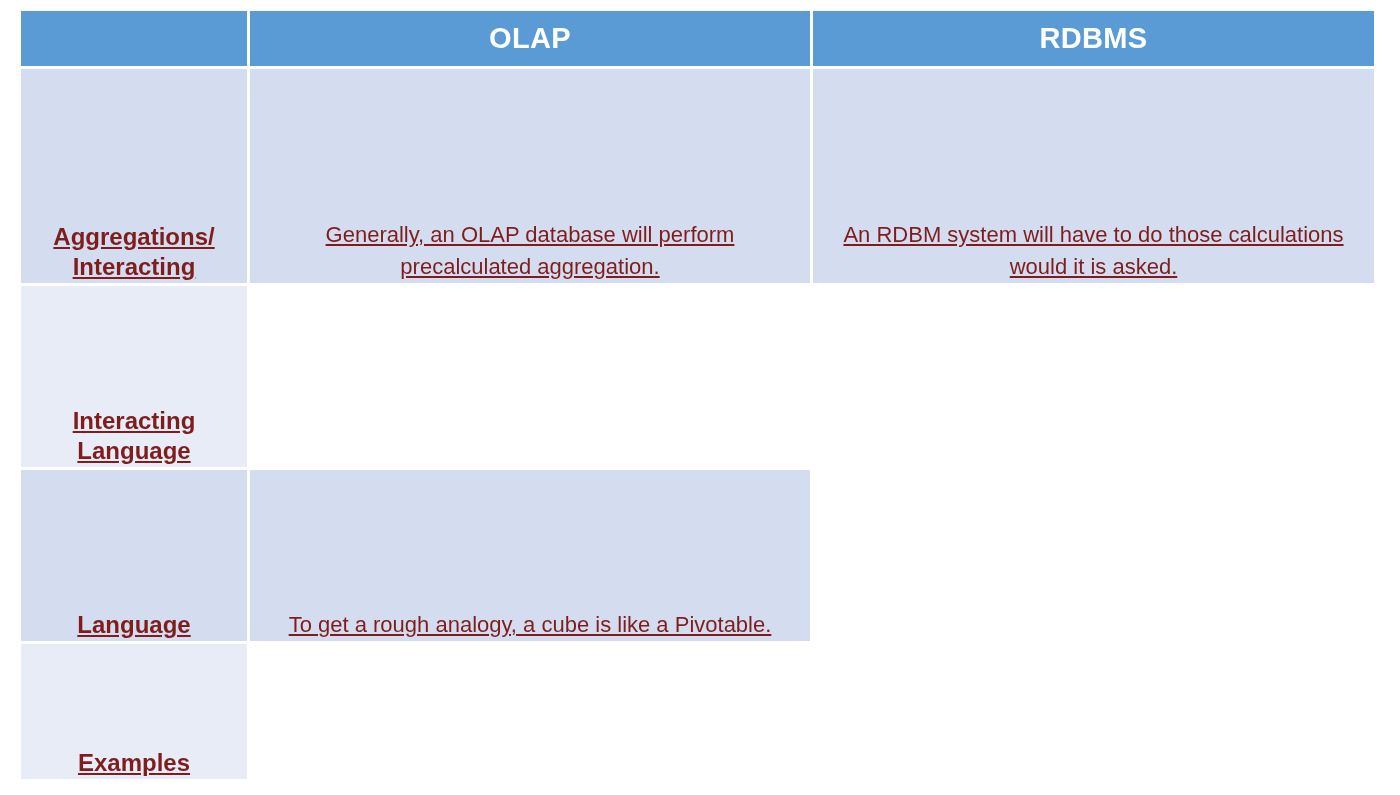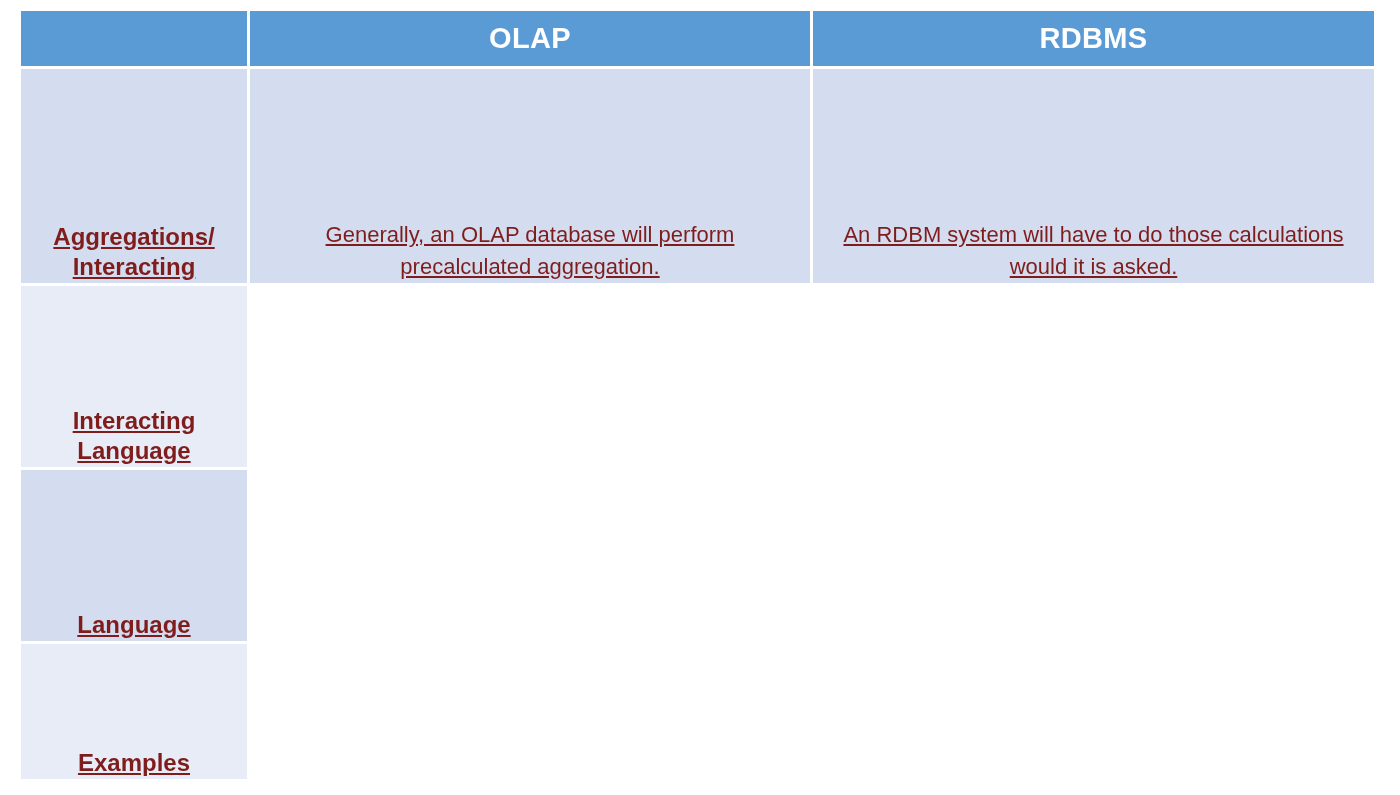--- a/index.html
+++ b/index.html
@@ -128,20 +128,23 @@
         <span>Interacting</span><br>
         <span>Language</span>
       </div>
     </div>
   </div>
 
   <div class="table-row row-3 row-dark">
     <div class="body-cell col-label">
       <div class="label-text">Language</div>
     </div>
+    <div class="body-cell col-olap">
+      <div class="cell-text">To get a rough analogy, a cube is like a Pivotable.</div>
+    </div>
   </div>
 
   <div class="table-row row-4 row-light">
     <div class="body-cell col-label">
       <div class="label-text">Examples</div>
     </div>
   </div>
 
 </div>
 

